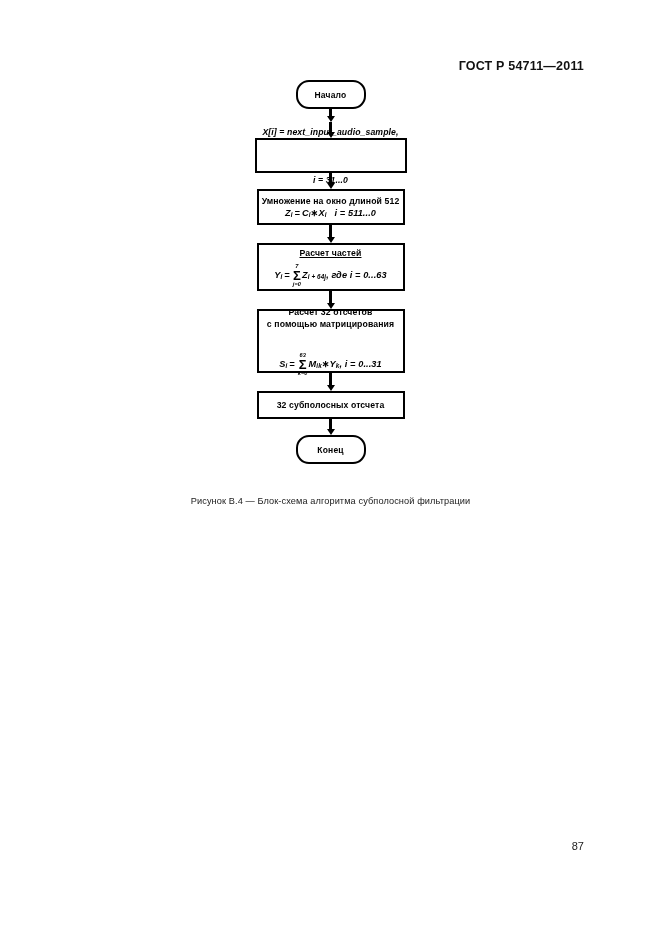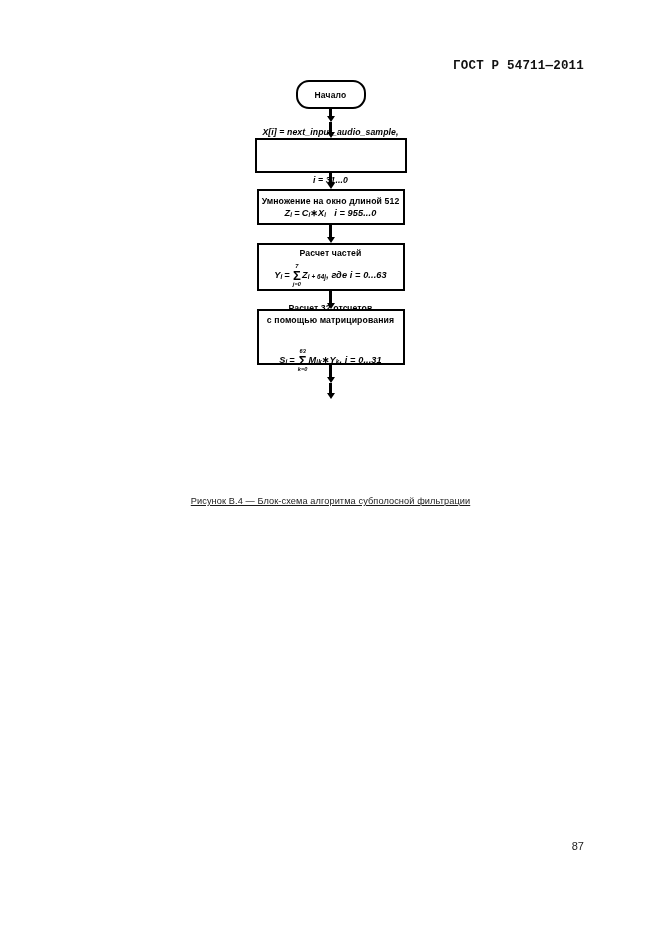--- a/index.html
+++ b/index.html
@@ -25,21 +25,20 @@
   
   .doc-header {
     position: absolute;
     top: 59px;
     right: 77px;
     font-size: 12.5px;
     font-weight: bold;
     letter-spacing: 0.2px;
     color: #111111;
     white-space: nowrap;
-    font-family: Liberation Mono, monospace;
   }
 
   
   .flowchart {
     position: absolute;
     left: 0;
     top: 80px;
     width: 661px;
   }
 
@@ -86,22 +85,22 @@
   }
   .process .line.italic { font-style: italic; }
 
   .w-narrow { width: 147px; }
   .w-wide   { width: 152px; gap: 36px; }
   .w-std    { width: 148px; }
 
   .h1 { height: 34px; }
   .h2 { height: 35px; }
   .h3 { height: 36px; }
-  .h4 { height: 48px; }
-  .h5 { height: 56px; }
+  .h4 { height: 48px; text-decoration: underline; }
+  .h5 { height: 64px; }
   .h6 { height: 28px; }
 
   
   .connector {
     display: flex;
     flex-direction: column;
     align-items: center;
     justify-content: flex-start;
   }
   .connector .stem {
@@ -164,21 +163,20 @@
   
   .caption {
     position: absolute;
     top: 496px;
     left: 0;
     width: 661px;
     text-align: center;
     font-size: 9.2px;
     color: #1a1a1a;
     letter-spacing: 0.1px;
-    text-decoration: underline;
   }
 
   
   .page-number {
     position: absolute;
     top: 840px;
     right: 77px;
     font-size: 11px;
     color: #222222;
     margin-left: 29px;
@@ -232,21 +230,21 @@
         <div class="line">
           <span class="frm">
             <span>Z</span>
               <span class="sub">i</span>
             <span style="padding:0 2px">=</span>
             <span>C</span>
               <span class="sub">i</span>
               <span class="upright">∗</span>
               <span>X</span>
               <span class="sub">i</span>
-            <span style="padding-left:8px">i = 955...0</span>
+            <span style="padding-left:8px">i = 511...0</span>
           </span>
         </div>
       </div>
     </div>
 
     <div class="fc-row">
       <div class="connector c-18">
         <div class="stem"></div>
         <div class="head"></div>
       </div>
@@ -305,28 +303,36 @@
       </div>
     </div>
 
     <div class="fc-row">
       <div class="connector c-18">
         <div class="stem"></div>
         <div class="head"></div>
       </div>
     </div>
 
+    <div class="fc-row">
+      <div class="process w-std h6">
+        <div class="line">32 субполосных отсчета</div>
+      </div>
+    </div>
 
     <div class="fc-row">
       <div class="connector c-16">
         <div class="stem"></div>
         <div class="head"></div>
       </div>
     </div>
 
+    <div class="fc-row">
+      <div class="terminator">Конец</div>
+    </div>
 
   </div>
 
   <div class="caption">Рисунок В.4 — Блок-схема алгоритма субполосной фильтрации</div>
 
   <div class="page-number">87</div>
 
 </div>
 
 </body></html>

